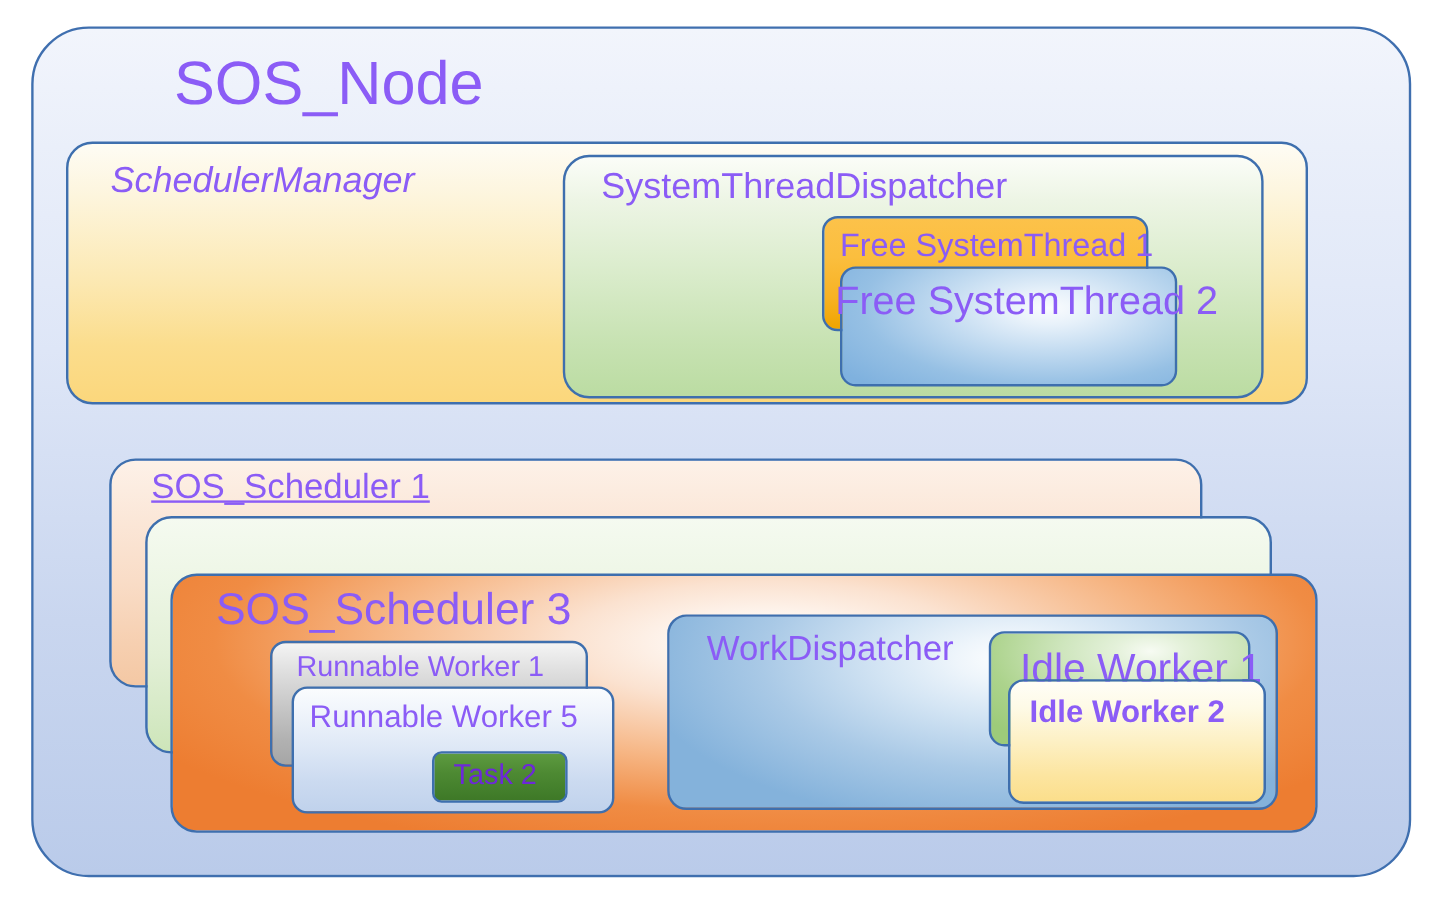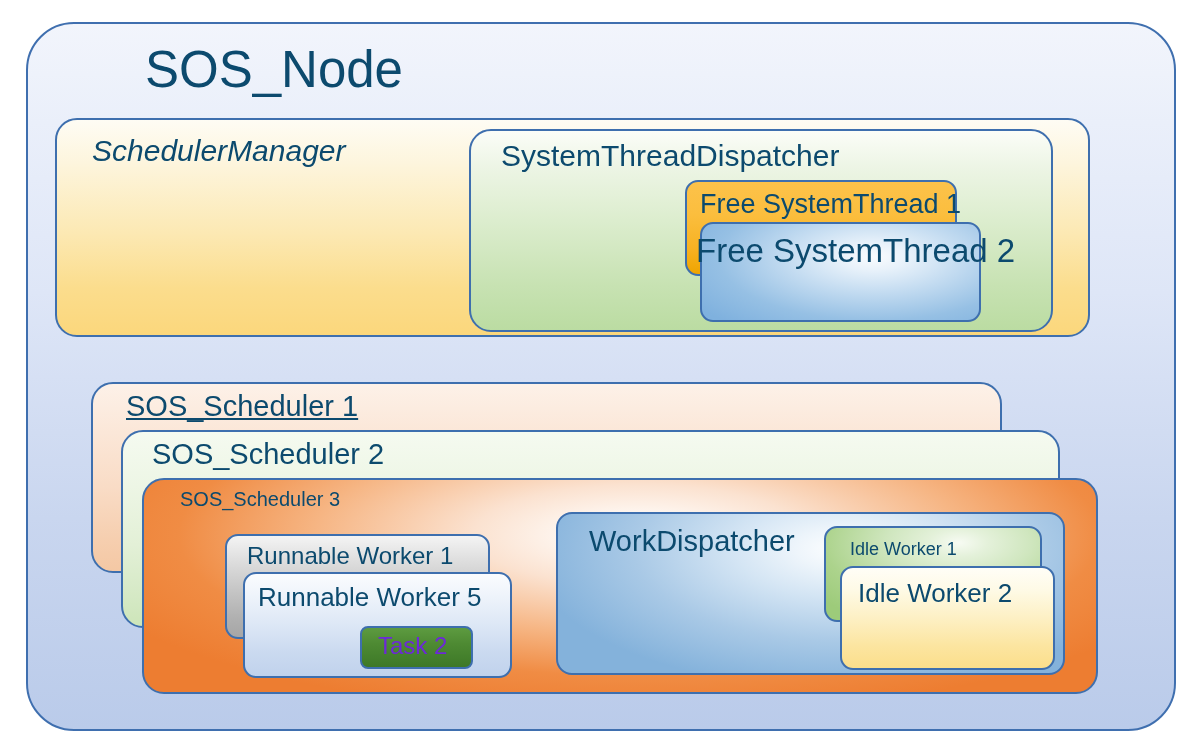--- a/index.html
+++ b/index.html
@@ -1,20 +1,20 @@
 <!DOCTYPE html>
 <html><head>
 <meta charset="utf-8">
 <style>
   html,body{margin:0;padding:0;background:#ffffff;}
   body{width:1200px;height:751px;font-family:"Liberation Sans","DejaVu Sans",sans-serif;}
   #canvas{position:relative;width:1200px;height:751px;overflow:hidden;background:#fff;}
 
   .box{position:absolute;box-sizing:border-box;border:2px solid #3E6FAE;}
-  .lbl{position:absolute;color:#0c4a6e;white-space:nowrap;line-height:1;}
+  .lbl{position:absolute;color:#8b5cf6;white-space:nowrap;line-height:1;}
 
   
   #sos-node{
     left:26px; top:22px; width:1150px; height:709px;
     border-radius:48px;
     background:linear-gradient(to bottom,#F2F5FC 0%,#EAEFFA 14%,#DEE6F7 38%,#C9D6EF 70%,#BACBEA 100%);
     border-color:#3F6FAF;
   }
   #sos-node-title{left:145px;top:44px;font-size:51px;letter-spacing:0px;}
 
@@ -65,21 +65,21 @@
     background:linear-gradient(to bottom,#F5FAF0 0%,#EDF6E5 28%,#E3F0D7 58%,#D5E9C5 85%,#CDE5B9 100%);
   }
   #sched2-title{left:152px;top:440px;font-size:29px;}
 
   
   #sched3{
     left:142px; top:478px; width:956px; height:216px;
     border-radius:22px;
     background:radial-gradient(ellipse 62% 85% at 52% 26%,#FFFFFF 0%,#FEF6F0 12%,#FBE2D0 28%,#F6B583 55%,#F08C44 78%,#ED7D31 100%);
   }
-  #sched3-title{left:180px;top:489px;font-size:20px;}
+  #sched3-title{left:180px;top:489px;font-size:37px;}
 
   
   #rw1{
     left:225px; top:534px; width:265px; height:105px;
     border-radius:13px;
     background:linear-gradient(to bottom,#F4F4F4 0%,#E0E0E0 22%,#C7C7C7 52%,#B1B1B1 80%,#A6A6A6 100%);
   }
   #rw1-title{left:247px;top:544px;font-size:24px;}
 
   
@@ -105,29 +105,29 @@
     background:radial-gradient(ellipse 62% 88% at 56% 22%,#FDFEFF 0%,#EEF5FB 14%,#D4E5F4 34%,#A9C9E6 66%,#84B2DB 100%);
   }
   #wd-title{left:589px;top:527px;font-size:29px;}
 
   
   #iw1{
     left:824px; top:526px; width:218px; height:96px;
     border-radius:13px;
     background:radial-gradient(ellipse 85% 95% at 62% 16%,#F7FBF3 0%,#E4F1DA 16%,#CFE6BE 40%,#ACD38C 74%,#9DCB7A 100%);
   }
-  #iw1-title{left:850px;top:540px;font-size:18px;}
+  #iw1-title{left:850px;top:540px;font-size:34px;}
 
   
   #iw2{
     left:840px; top:566px; width:215px; height:104px;
     border-radius:13px;
     background:linear-gradient(to bottom,#FFFEF7 0%,#FEFAE6 22%,#FDF0C4 50%,#FCE5A0 78%,#FBDE8B 100%);
   }
-  #iw2-title{left:858px;top:580px;font-size:26px;}
+  #iw2-title{left:858px;top:580px;font-size:26px;font-weight:bold;}
 </style>
 </head>
 <body>
 
 <div id="canvas">
 
   <div class="box" id="sos-node"></div>
   <div class="lbl" id="sos-node-title">SOS_Node</div>
 
   <div class="box" id="sched-mgr"></div>
@@ -139,21 +139,20 @@
   <div class="box" id="fst1"></div>
   <div class="lbl" id="fst1-title">Free SystemThread 1</div>
 
   <div class="box" id="fst2"></div>
   <div class="lbl" id="fst2-title">Free SystemThread 2</div>
 
   <div class="box" id="sched1"></div>
   <div class="lbl" id="sched1-title">SOS_Scheduler 1</div>
 
   <div class="box" id="sched2"></div>
-  <div class="lbl" id="sched2-title">SOS_Scheduler 2</div>
 
   <div class="box" id="sched3"></div>
   <div class="lbl" id="sched3-title">SOS_Scheduler 3</div>
 
   <div class="box" id="rw1"></div>
   <div class="lbl" id="rw1-title">Runnable Worker 1</div>
 
   <div class="box" id="rw2"></div>
   <div class="lbl" id="rw2-title">Runnable Worker 5</div>
 

